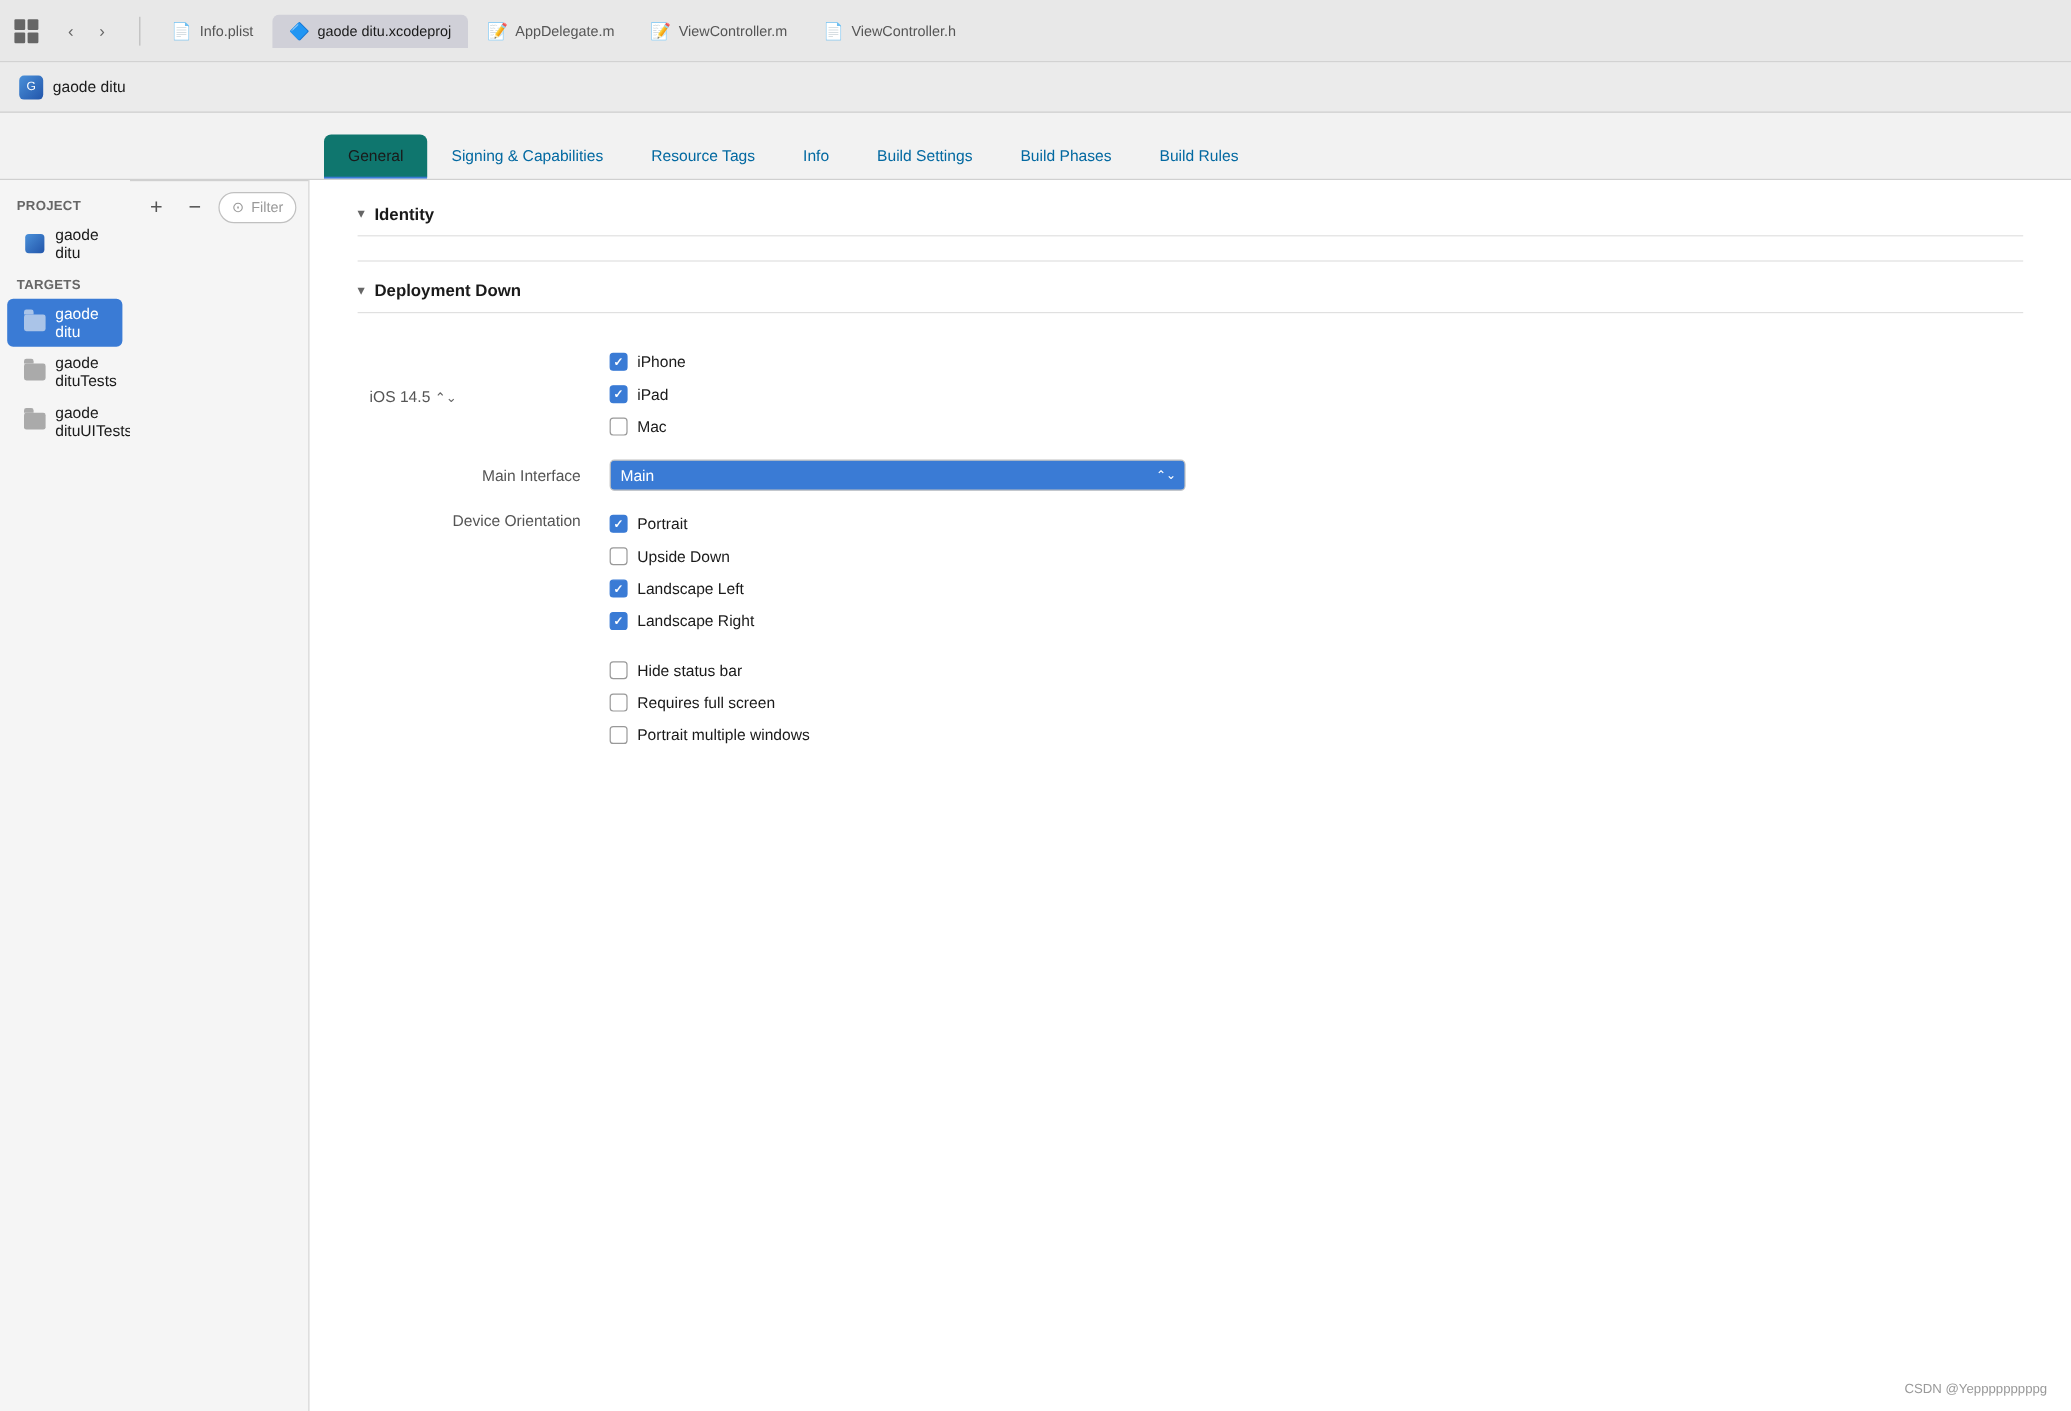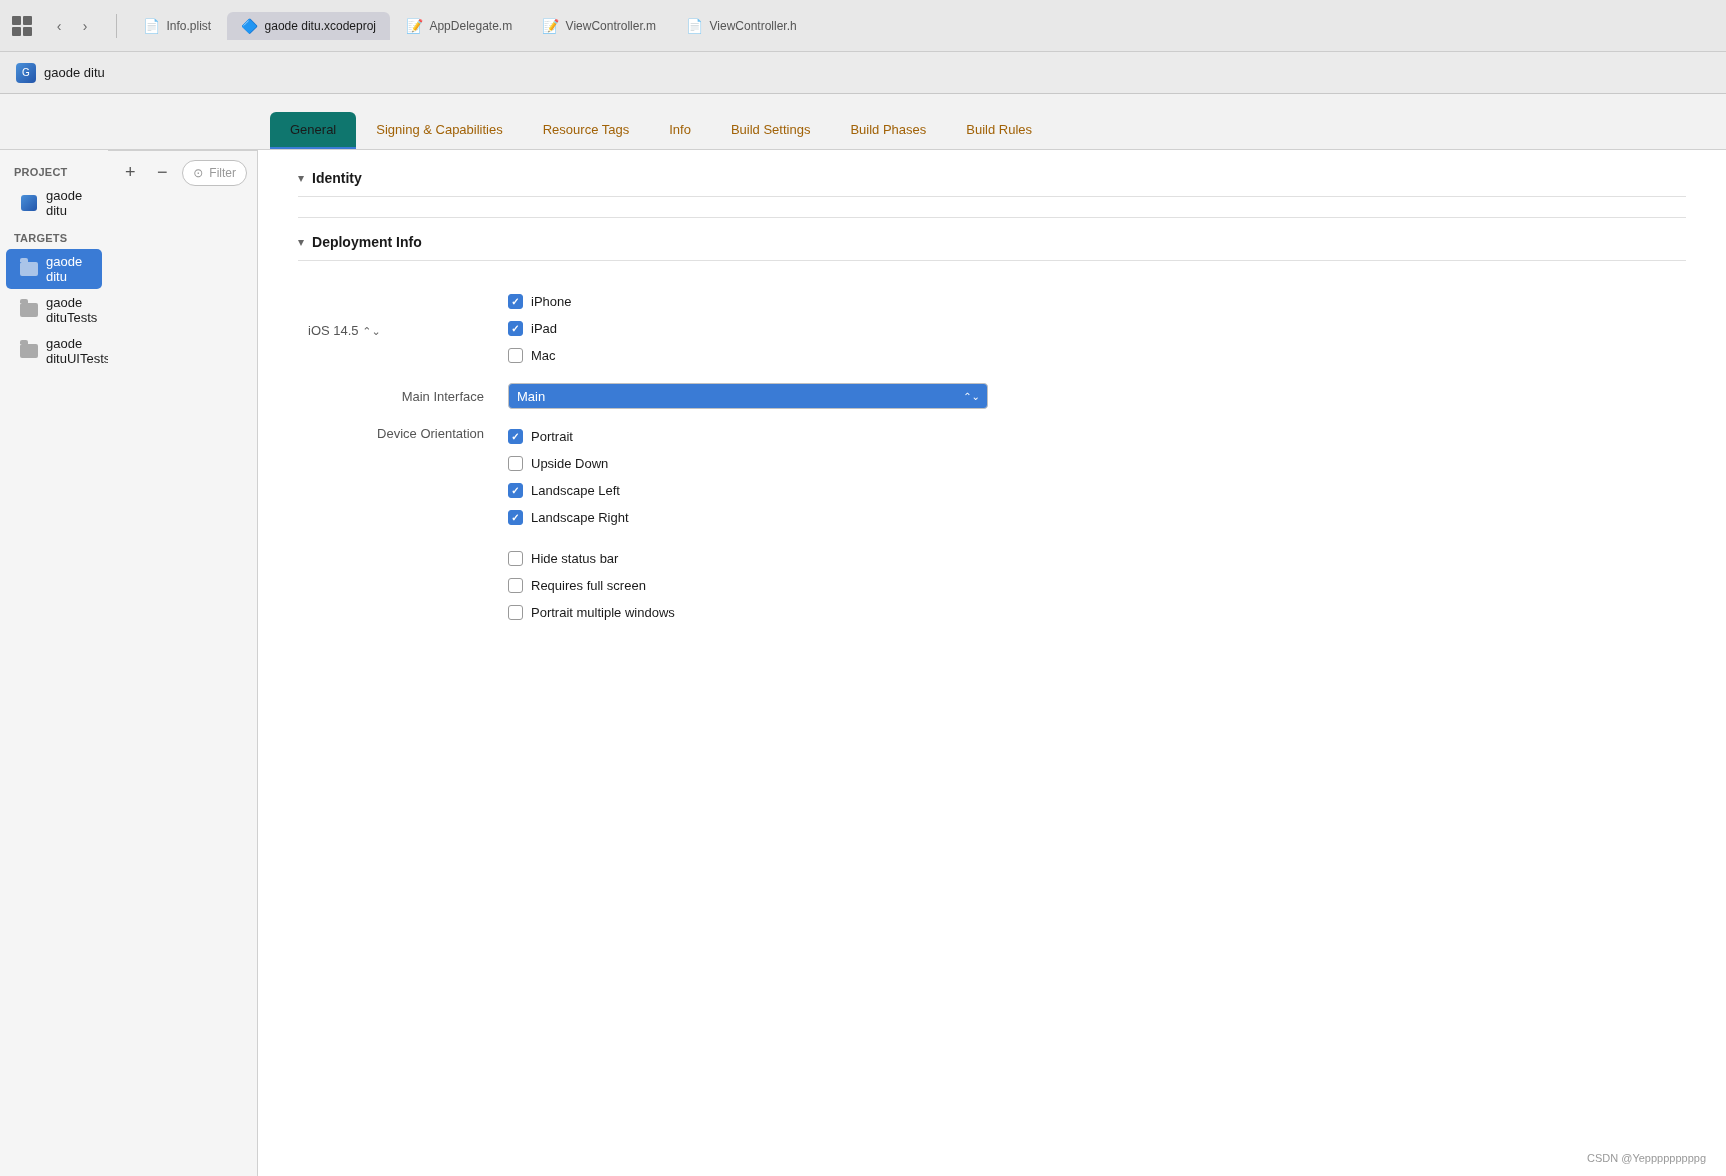--- a/index.html
+++ b/index.html
@@ -94,21 +94,21 @@
       background: #f2f2f2;
       border-bottom: 1px solid #d0d0d0;
       display: flex;
       align-items: flex-end;
       padding: 0 0 0 270px;
     }
     .main-tab {
       padding: 10px 20px;
       font-size: 13px;
       cursor: pointer;
-      color: #a16207;
+      color: #0369a1;
       border-bottom: 2px solid transparent;
       white-space: nowrap;
     }
     .main-tab.active {
       color: #1a1a1a;
       border-bottom: 2px solid #3a7bd5;
       background: #0f766e;
       border-radius: 6px 6px 0 0;
     }
 
@@ -488,21 +488,21 @@
     <div class="section-header">
       <span class="chevron">▾</span>
       <span class="section-title">Identity</span>
     </div>
 
 
     <hr class="section-divider">
 
     <div class="section-header">
       <span class="chevron">▾</span>
-      <span class="section-title">Deployment Info</span>
+      <span class="section-title">Deployment Down</span>
     </div>
 
     <table class="form-table">
 
       <tbody>
           <tr class="form-row">
         <td class="form-label deployment-label-cell">
           <span>iOS 14.5</span>
           <span style="font-size:11px;color:#666;"> ⌃⌄</span>
         </td>

